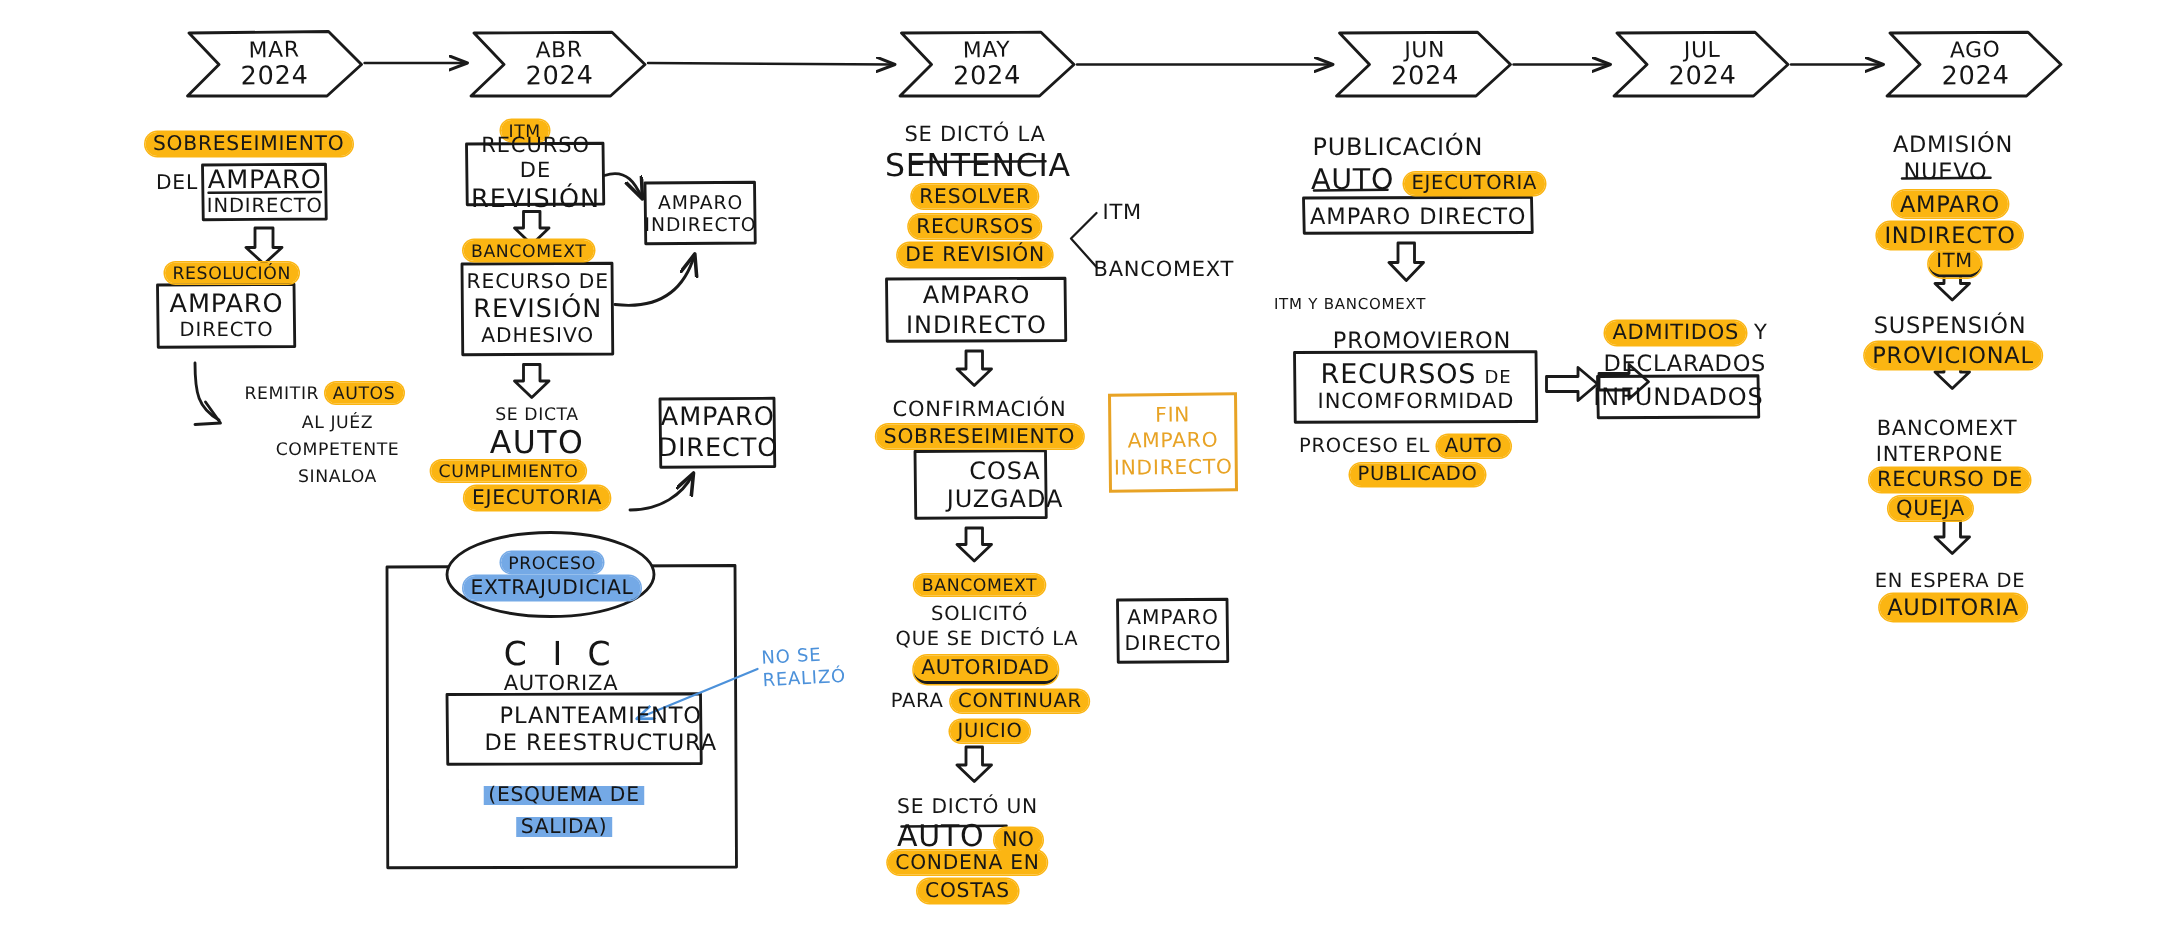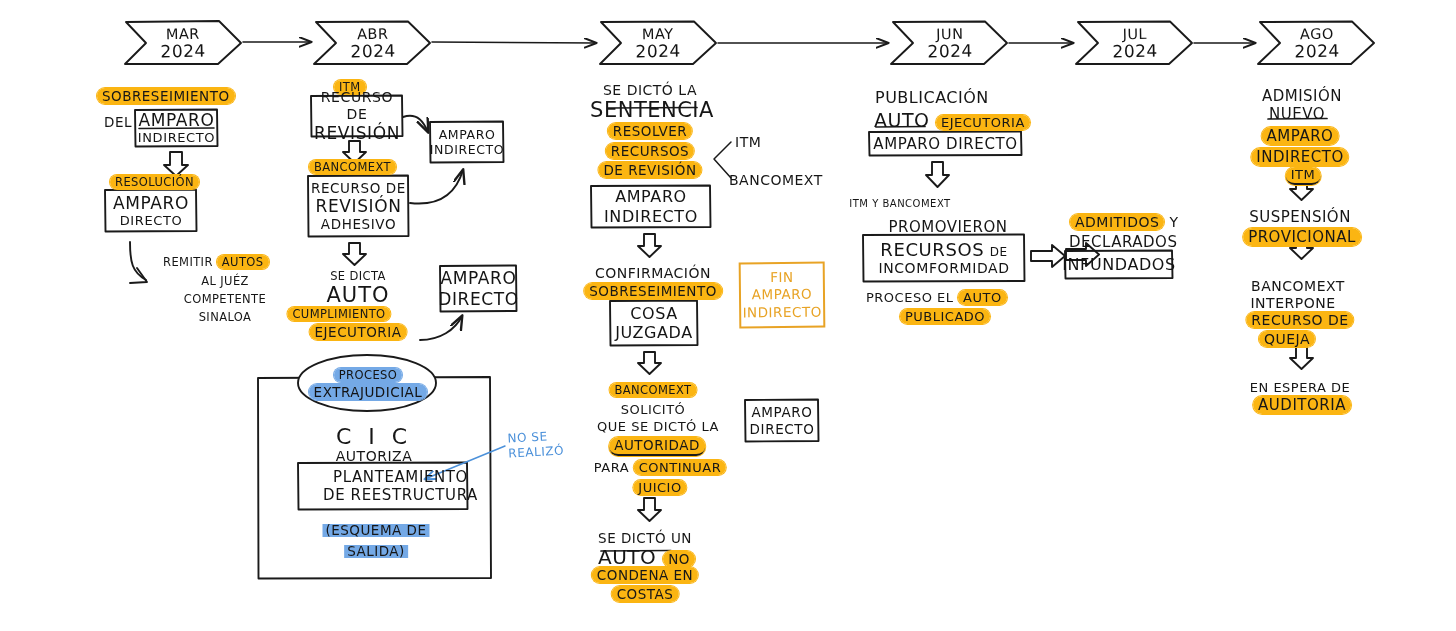--- a/index.html
+++ b/index.html
@@ -316,21 +316,21 @@
 <div class="txt" style="left:735px;top:134px;font-size:14px">ITM</div>
 <div class="txt" style="left:729px;top:172px;font-size:14px">BANCOMEXT</div>
 <div class="boxtext" style="left:591px;top:185px;width:120px;height:43px;">
   <span style="font-size:16px">AMPARO</span>
   <span style="font-size:16px">INDIRECTO</span>
 </div>
 <div class="txt ctr" style="left:653px;top:265px;font-size:14px">CONFIRMACIÓN</div>
 <div class="txt ctr" style="left:653px;top:283px;">
   <span class="hl">SOBRESEIMIENTO</span>
 </div>
-<div class="boxtext" style="left:610px;top:300px;width:88px;height:46px;">
+<div class="boxtext" style="left:610px;top:300px;width:88px;height:46px;padding-left:16px;">
   <span style="font-size:16px">COSA</span>
   <span style="font-size:16px">JUZGADA</span>
 </div>
 <div class="orangebox" style="left:739px;top:262px;width:82px;height:62px;">
   <span>FIN</span>
   <span>AMPARO</span>
   <span>INDIRECTO</span>
 </div>
 <div class="txt sm ctr" style="left:653px;top:383px;">
   <span class="hl">BANCOMEXT</span>

